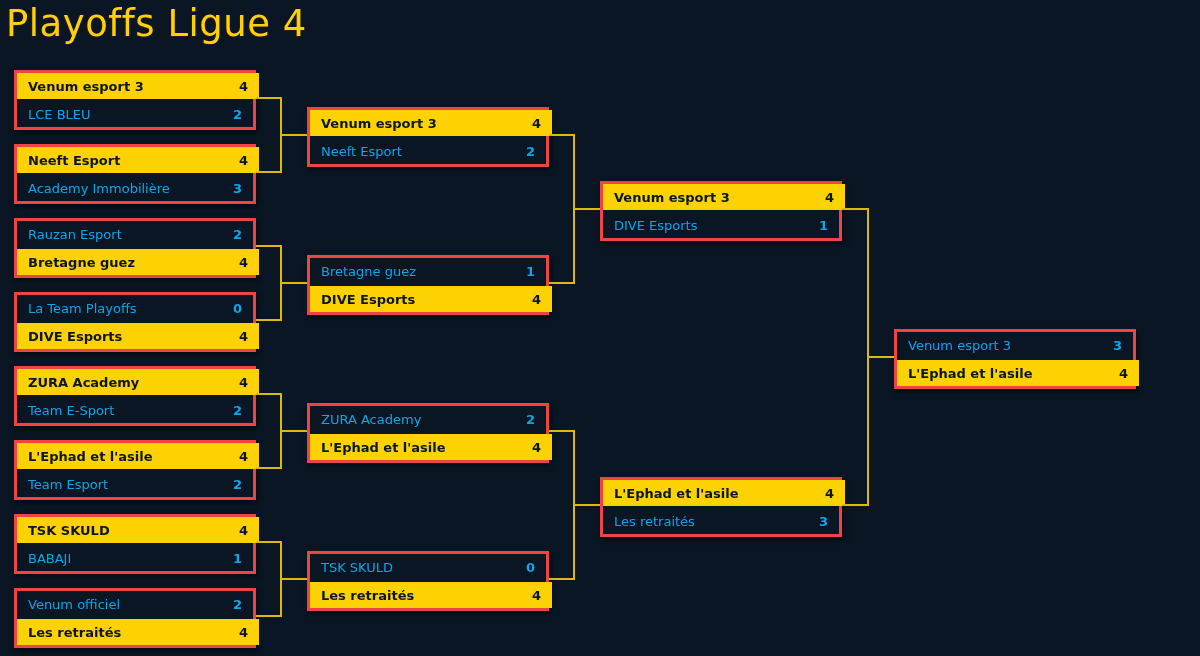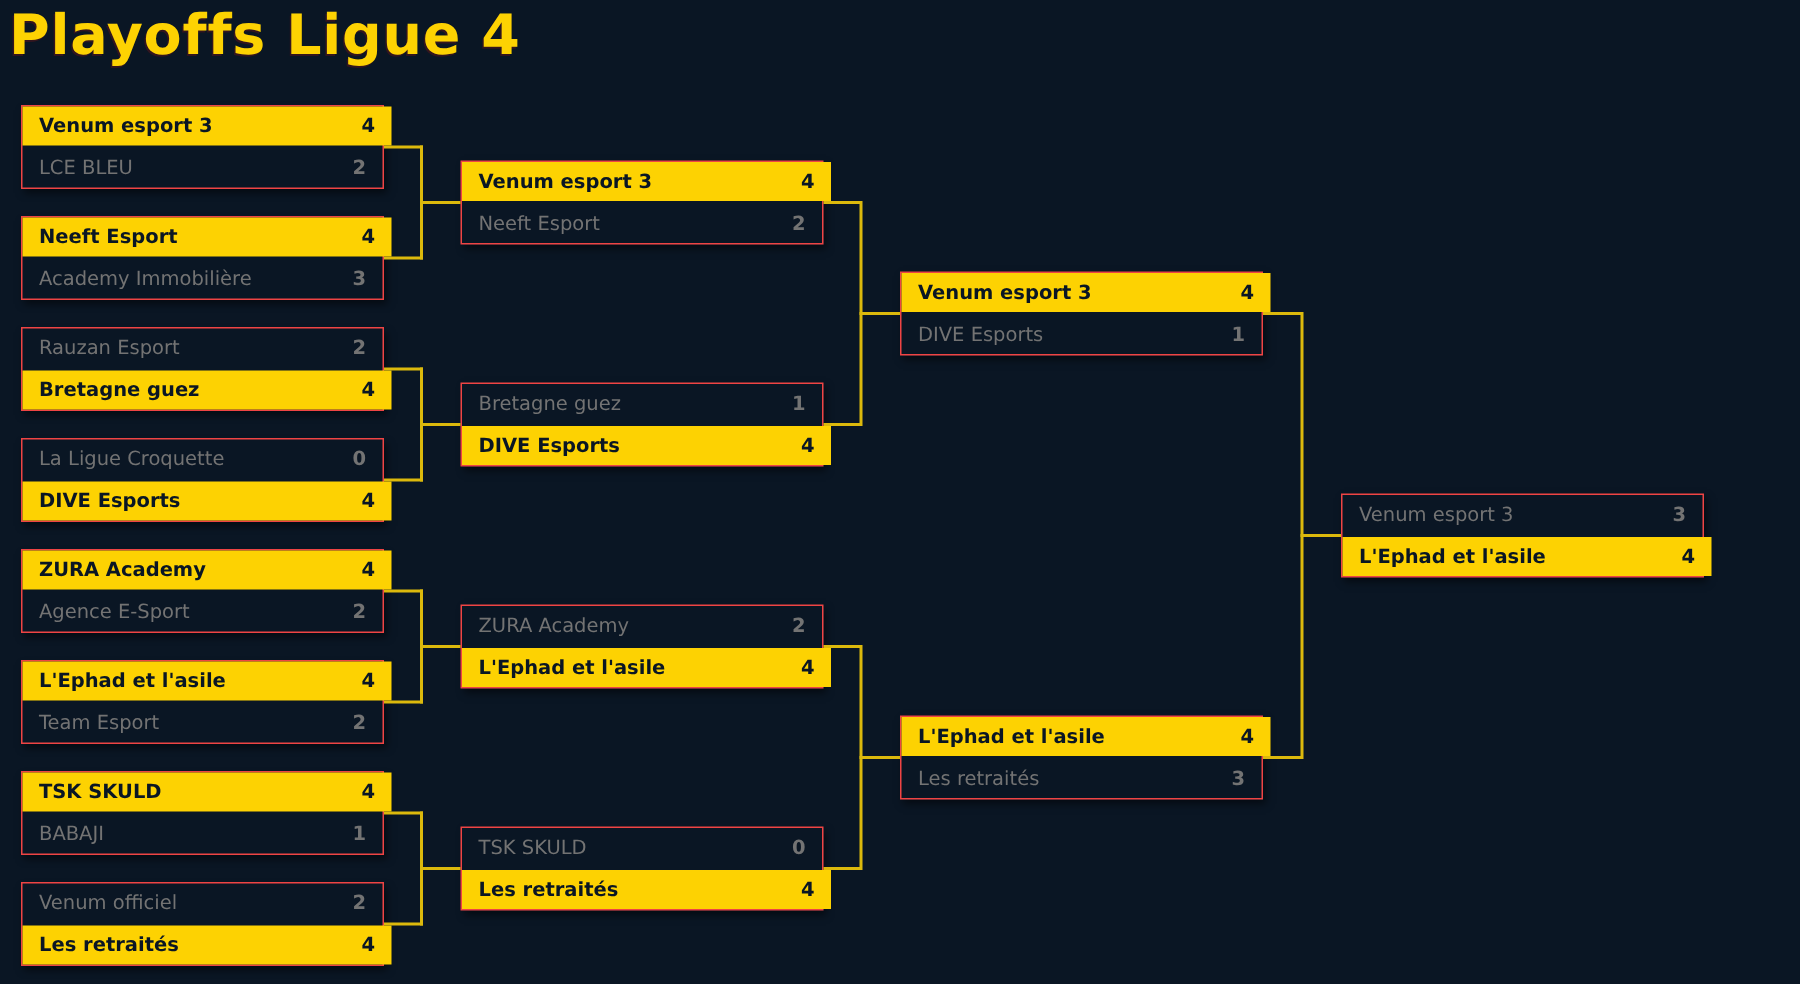--- a/index.html
+++ b/index.html
@@ -8,42 +8,42 @@
     background: #0a1624;
     font-family: "DejaVu Sans", "Liberation Sans", sans-serif;
     position: relative;
     overflow: hidden;
   }
   .title {
     position: absolute;
     left: 6px; top: 2px;
     color: #fdd202;
     font-size: 37px;
-    font-weight: 700;
+    font-weight: 400;
     letter-spacing: 0.5px;
     text-shadow: -1px 1px 0 rgba(130,20,20,0.35);
   }
   .match {
     position: absolute;
     width: 242px;
-    border: 1px solid #ef4444;
+    border: 3px solid #ef4444;
     display: flex;
     flex-direction: column;
     gap: 2px;
     box-shadow: 2px 3px 5px rgba(0,0,0,0.5);
   }
   .team {
     height: 26px;
     width: 100%;
     display: flex;
     align-items: center;
     justify-content: space-between;
     padding: 0 11px;
     font-size: 13px;
-    color: #737373;
+    color: #0ea5e9;
     background: transparent;
     white-space: nowrap;
   }
   .team .score { font-weight: 600; }
   .team.winner {
     background: #fdd202;
     color: #0a1624;
     font-weight: 700;
     width: calc(100% + 6px);
   }
@@ -85,36 +85,36 @@
     <span class="score">2</span>
   </div>
   <div class="team winner">
     <span class="name">Bretagne guez</span>
     <span class="score">4</span>
   </div>
 </div>
 
 <div class="match" style="left:14px;top:292px">
   <div class="team">
-    <span class="name">La Ligue Croquette</span>
+    <span class="name">La Team Playoffs</span>
     <span class="score">0</span>
   </div>
   <div class="team winner">
     <span class="name">DIVE Esports</span>
     <span class="score">4</span>
   </div>
 </div>
 
 <div class="match" style="left:14px;top:366px">
   <div class="team winner">
     <span class="name">ZURA Academy</span>
     <span class="score">4</span>
   </div>
   <div class="team">
-    <span class="name">Agence E-Sport</span>
+    <span class="name">Team E-Sport</span>
     <span class="score">2</span>
   </div>
 </div>
 
 <div class="match" style="left:14px;top:440px">
   <div class="team winner">
     <span class="name">L'Ephad et l'asile</span>
     <span class="score">4</span>
   </div>
   <div class="team">

